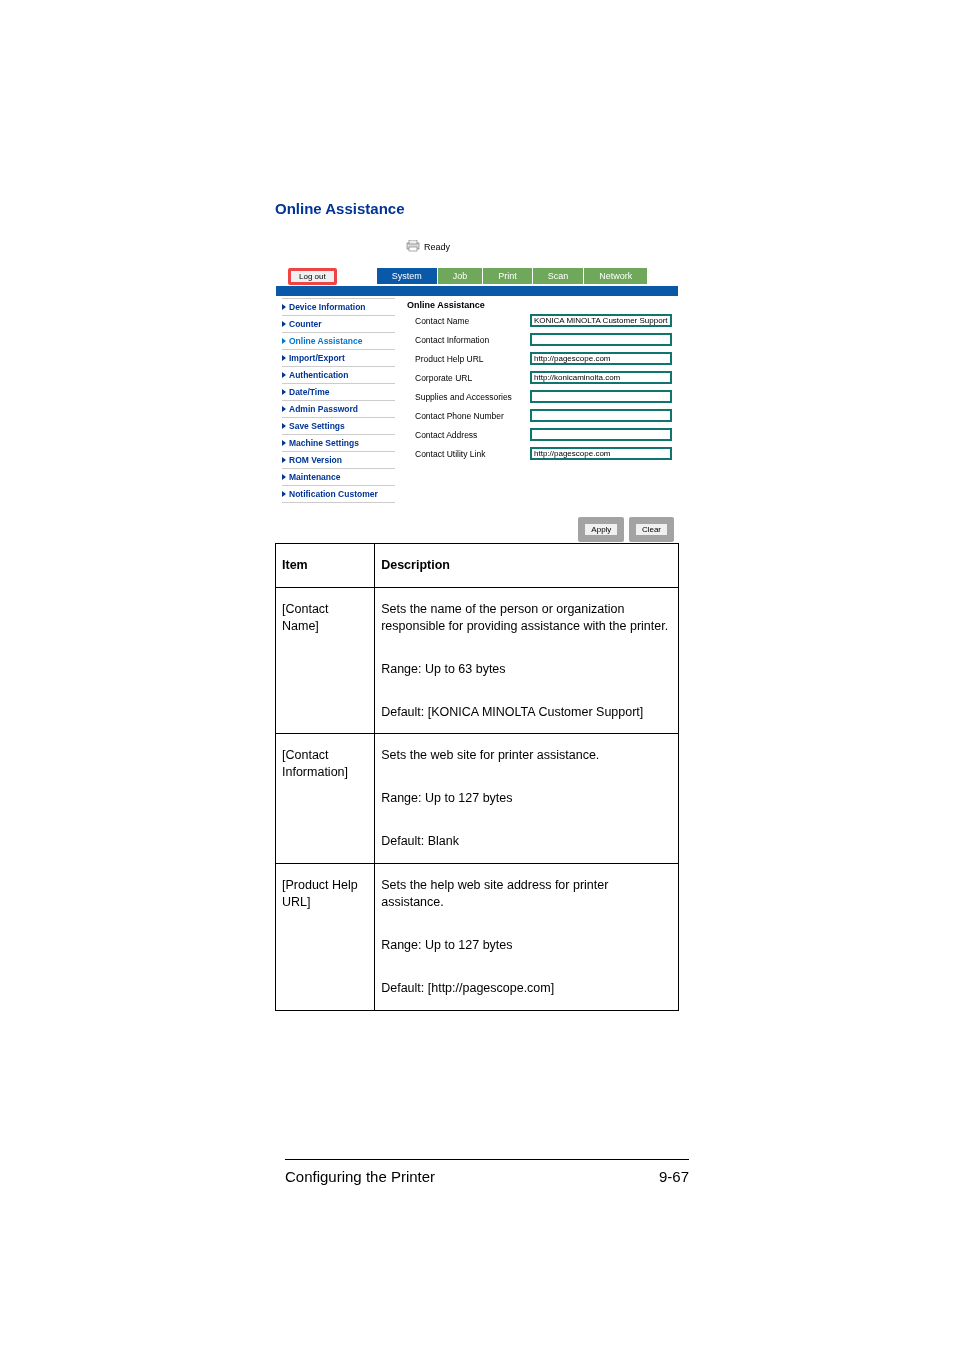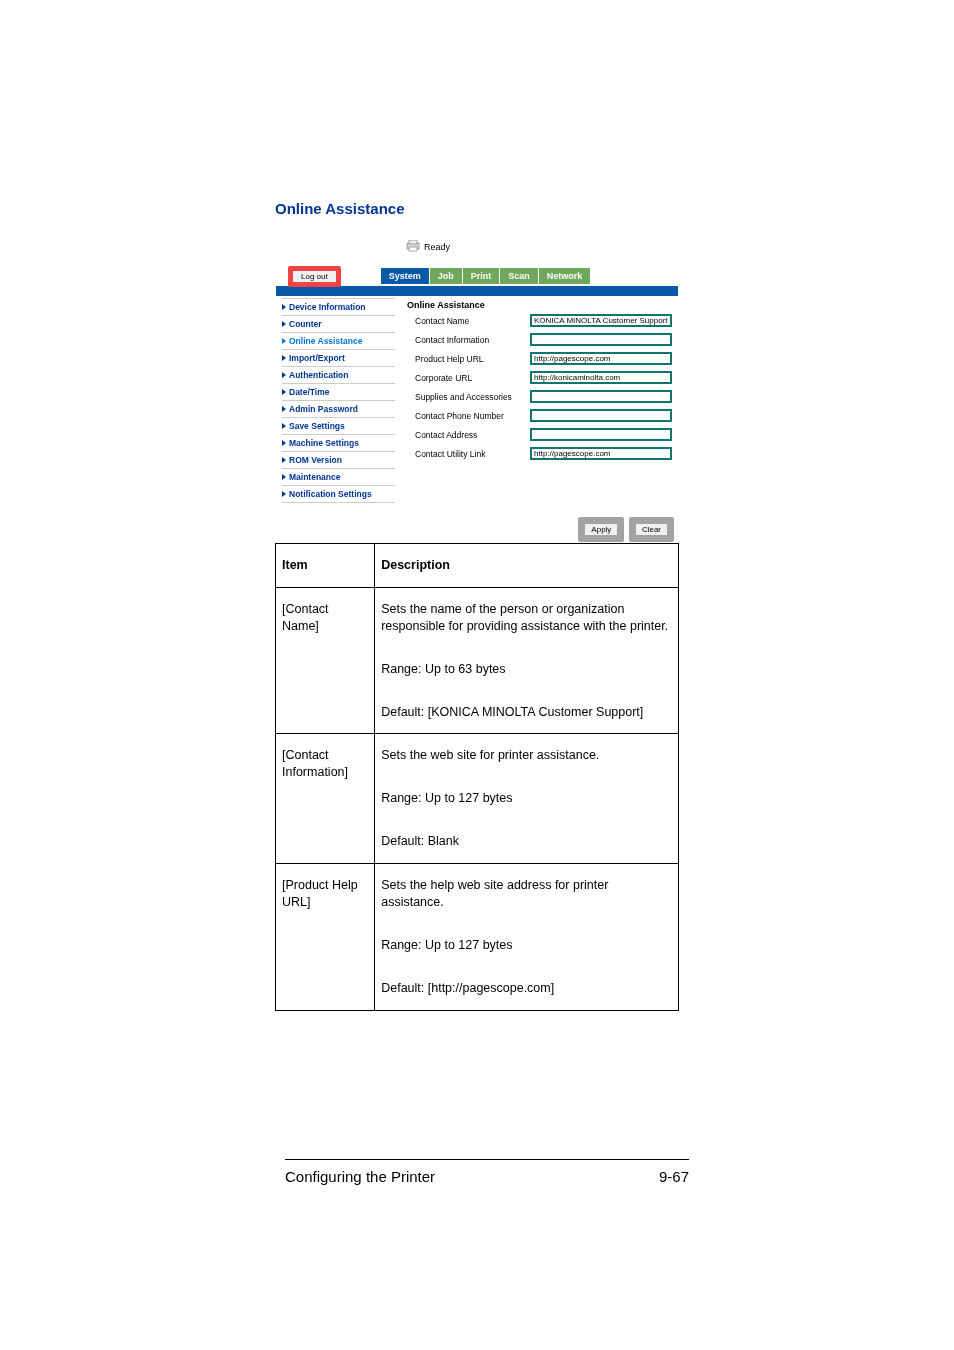--- a/index.html
+++ b/index.html
@@ -45,31 +45,31 @@
     align-items: center;
     height: 20px;
     background: #fff;
   }
   .logout-btn {
     margin-left: 12px;
     margin-right: 40px;
     padding: 1px 8px;
     font-size: 8px;
     background: #f0f0f0;
-    border: 5px solid #ef4444;
+    border: 3px solid #ef4444;
     border-radius: 2px;
     cursor: pointer;
   }
   .tabs {
     display: flex;
   }
   .tab {
-    padding: 3px 8px;
+    padding: 3px 15px;
     font-size: 9px;
-    font-weight: bold;
+    font-weight: normal;
     color: #fff;
     border-right: 1px solid #fff;
   }
   .tab.active { background: #0a58a8; }
   .tab.inactive { background: #6fa85a; }
   .bluebar {
     height: 10px;
     background: #0a58a8;
   }
   .ss-body {
@@ -259,21 +259,21 @@
         <div class="menu-item">
             <span class="tri"></span>
             <span class="label">ROM Version</span>
           </div>
         <div class="menu-item">
             <span class="tri"></span>
             <span class="label">Maintenance</span>
           </div>
         <div class="menu-item">
             <span class="tri"></span>
-            <span class="label">Notification Settings</span>
+            <span class="label">Notification Customer</span>
           </div>
       </div>
 
       <div class="ss-right">
         <div class="ss-right-title">Online Assistance</div>
 
         <div class="form-row">
           <span class="form-label">Contact Name</span>
           <input class="form-input" value="KONICA MINOLTA Customer Support" style="">
         </div>

